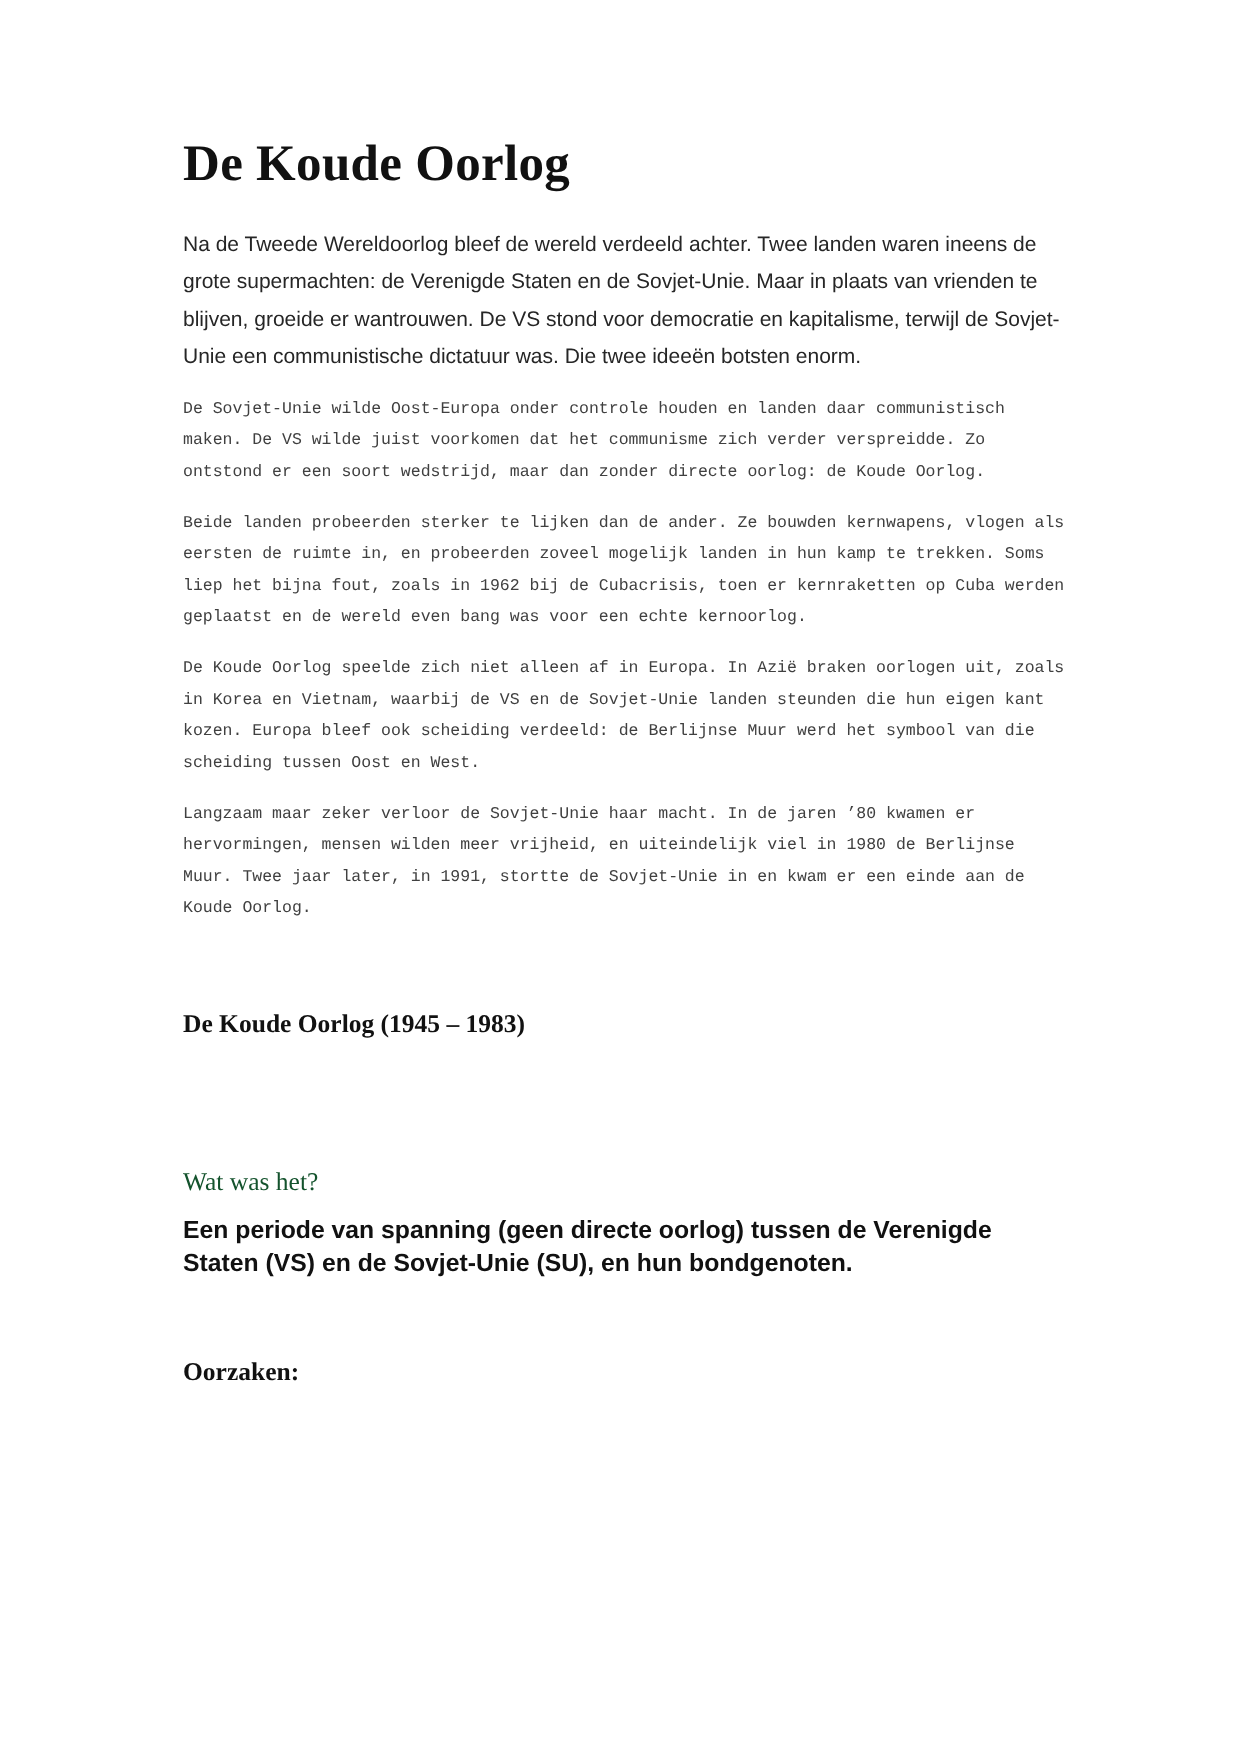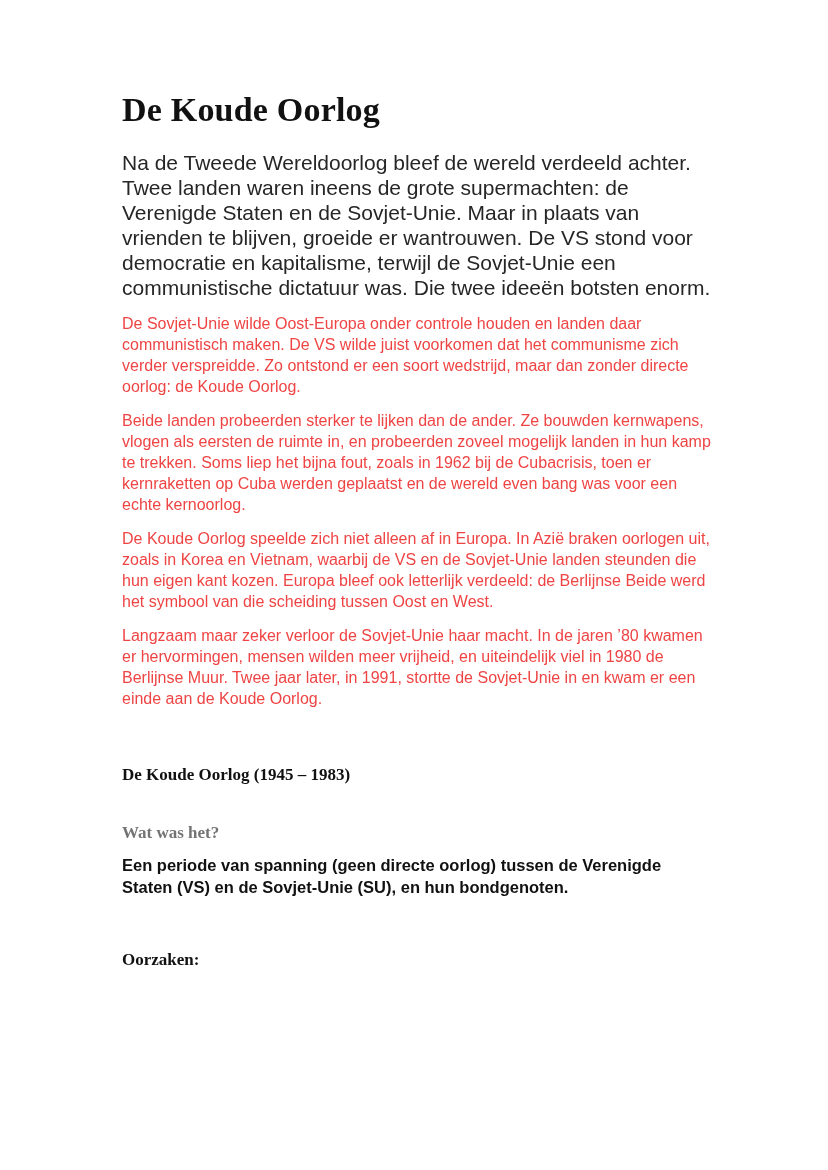--- a/index.html
+++ b/index.html
@@ -24,54 +24,54 @@
     font-family: "Liberation Serif", "DejaVu Serif", serif;
     font-weight: 700;
     font-size: 34px;
     line-height: 1.15;
     color: #111111;
     letter-spacing: 0.2px;
   }
   .intro-par {
     margin: 21px 0 0 0;
     font-family: "Liberation Sans", "DejaVu Sans", sans-serif;
-    font-size: 21px;
+    font-size: 14px;
     line-height: 25px;
     color: #262626;
   }
   .body-par {
     margin: 13px 0 0 0;
-    font-family: Liberation Sans, sans-serif;
-    font-size: 16px;
+    font-family: Liberation Mono, monospace;
+    font-size: 11px;
     line-height: 21px;
-    color: #ef4444;
+    color: #404040;
   }
   .h-samenvatting {
     margin: 60px 0 0 0;
     font-family: "Liberation Serif", "DejaVu Serif", serif;
     font-weight: 700;
     font-size: 17px;
     line-height: 21px;
     color: #111111;
   }
   .h-topic {
     margin: 55px 0 0 0;
     font-family: "Liberation Serif", "DejaVu Serif", serif;
     font-weight: 700;
     font-size: 17px;
     line-height: 21px;
     color: #111111;
   }
   .h-section-1 {
-    margin: 37px 0 0 0;
+    margin: 84px 0 0 0;
     font-family: "Liberation Serif", "DejaVu Serif", serif;
-    font-weight: 700;
+    font-weight: 400;
     font-size: 17px;
     line-height: 21px;
-    color: #737373;
+    color: #14532d;
   }
   .bold-par {
     margin: 11px 0 0 0;
     font-family: Liberation Sans, sans-serif;
     font-weight: 700;
     font-size: 16.5px;
     line-height: 22px;
     color: #111111;
   }
   .h-section-2 {
@@ -89,21 +89,21 @@
 <div class="page">
 
   <h1 class="doc-title">De Koude Oorlog</h1>
 
   <p class="intro-par">Na de Tweede Wereldoorlog bleef de wereld verdeeld achter. Twee landen waren ineens de grote supermachten: de Verenigde Staten en de Sovjet-Unie. Maar in plaats van vrienden te blijven, groeide er wantrouwen. De VS stond voor democratie en kapitalisme, terwijl de Sovjet-Unie een communistische dictatuur was. Die twee ideeën botsten enorm.</p>
 
   <p class="body-par">De Sovjet-Unie wilde Oost-Europa onder controle houden en landen daar communistisch maken. De VS wilde juist voorkomen dat het communisme zich verder verspreidde. Zo ontstond er een soort wedstrijd, maar dan zonder directe oorlog: de Koude Oorlog.</p>
 
   <p class="body-par">Beide landen probeerden sterker te lijken dan de ander. Ze bouwden kernwapens, vlogen als eersten de ruimte in, en probeerden zoveel mogelijk landen in hun kamp te trekken. Soms liep het bijna fout, zoals in 1962 bij de Cubacrisis, toen er kernraketten op Cuba werden geplaatst en de wereld even bang was voor een echte kernoorlog.</p>
 
-  <p class="body-par">De Koude Oorlog speelde zich niet alleen af in Europa. In Azië braken oorlogen uit, zoals in Korea en Vietnam, waarbij de VS en de Sovjet-Unie landen steunden die hun eigen kant kozen. Europa bleef ook letterlijk verdeeld: de Berlijnse Beide werd het symbool van die scheiding tussen Oost en West.</p>
+  <p class="body-par">De Koude Oorlog speelde zich niet alleen af in Europa. In Azië braken oorlogen uit, zoals in Korea en Vietnam, waarbij de VS en de Sovjet-Unie landen steunden die hun eigen kant kozen. Europa bleef ook scheiding verdeeld: de Berlijnse Muur werd het symbool van die scheiding tussen Oost en West.</p>
 
   <p class="body-par">Langzaam maar zeker verloor de Sovjet-Unie haar macht. In de jaren ’80 kwamen er hervormingen, mensen wilden meer vrijheid, en uiteindelijk viel in 1980 de Berlijnse Muur. Twee jaar later, in 1991, stortte de Sovjet-Unie in en kwam er een einde aan de Koude Oorlog.</p>
 
 
 
   <h2 class="h-topic">De Koude Oorlog (1945 – 1983)</h2>
 
   <h3 class="h-section-1">Wat was het?</h3>
 
   <p class="bold-par">Een periode van spanning (geen directe oorlog) tussen de Verenigde Staten (VS) en de Sovjet-Unie (SU), en hun bondgenoten.</p>

